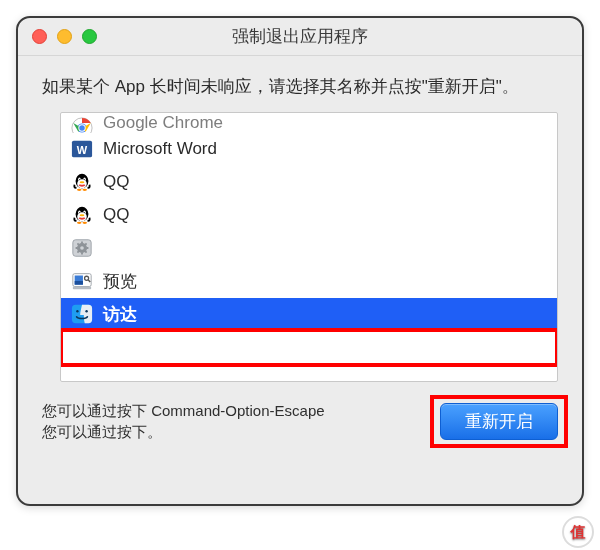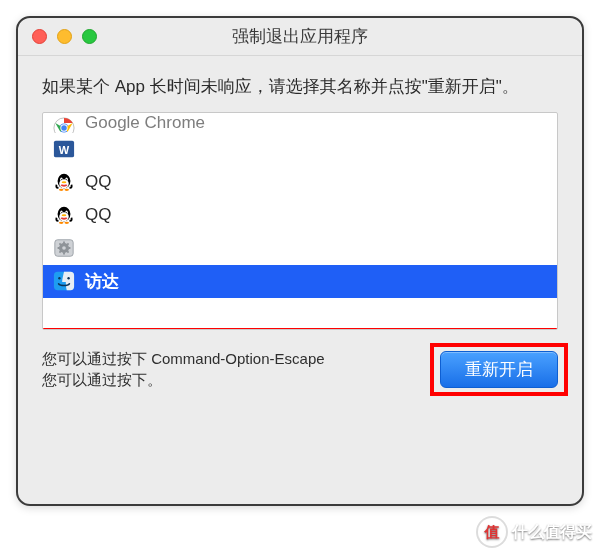--- a/index.html
+++ b/index.html
@@ -18,21 +18,21 @@
   .traffic { position: absolute; left: 14px; top: 11px; display: flex; gap: 10px; }
   .dot { width: 15px; height: 15px; border-radius: 50%; }
   .dot.red { background: #ff5f57; border: 1px solid #e24238; }
   .dot.yellow { background: #febc2e; border: 1px solid #e1a116; }
   .dot.green { background: #28c840; border: 1px solid #1fa62f; }
   .title { width: 100%; text-align: center; font-size: 17px; color: #3a3a3a; font-weight: 500; }
   .body { flex: 1; padding: 18px 24px 14px 24px; display: flex; flex-direction: column; }
   .instruct { font-size: 17px; color: #2b2b2b; line-height: 1.5; margin-bottom: 12px; }
   .listwrap {
     background: #fff; border: 1px solid #c8c8c8; border-radius: 2px;
-    height: 218px; overflow: hidden; position: relative;
+    height: 270px; overflow: hidden; position: relative; margin-left: 18px;
   }
   .listinner { position: relative; }
   .row { display: flex; align-items: center; height: 33px; padding: 0 10px; gap: 10px; }
   .row.cut { height: 20px; align-items: flex-end; overflow: hidden; color: #a9a9a9; }
   .row.cut .appname { color: #7e7e7e; }
   .row.cut .icon { margin-bottom: -6px; }
   .row.sel { background: #1f5ff6; color: #fff; }
   .row .appname { font-size: 17px; color: #2b2b2b; }
   .row.sel .appname { color: #fff; font-weight: bold; }
   .icon { width: 22px; height: 22px; display: inline-flex; align-items: center; justify-content: center; flex-shrink: 0; }
@@ -90,20 +90,21 @@
               </span>
               <span class="appname">Google Chrome</span>
             </div>
             <div class="row">
               <span class="icon">
                 <svg viewBox="0 0 24 24">
                   <rect x="1" y="3" width="22" height="18" rx="2" fill="#2b579a"></rect>
                   <text x="12" y="17" font-size="12" font-weight="700" fill="#fff" text-anchor="middle" font-family="Arial">W</text>
                 </svg>
               </span>
+              <span class="appname">Microsoft Word</span>
             </div>
             <div class="row">
               <span class="icon">
                 <svg viewBox="0 0 24 24">
                   <ellipse cx="12" cy="11" rx="7" ry="8" fill="#000"></ellipse>
                   <ellipse cx="12" cy="14" rx="5.2" ry="5" fill="#fff"></ellipse>
                   <ellipse cx="9.2" cy="9" rx="1.4" ry="1.9" fill="#fff"></ellipse>
                   <ellipse cx="14.8" cy="9" rx="1.4" ry="1.9" fill="#fff"></ellipse>
                   <circle cx="9.6" cy="9.3" r="0.7" fill="#000"></circle>
                   <circle cx="14.4" cy="9.3" r="0.7" fill="#000"></circle>
@@ -139,20 +140,33 @@
                 <svg viewBox="0 0 24 24">
                   <rect x="2" y="3" width="20" height="18" rx="3" fill="#cfd2d6" stroke="#9aa0a6"></rect>
                   <circle cx="12" cy="12" r="5.5" fill="#8e9398"></circle>
                   <circle cx="12" cy="12" r="2" fill="#cfd2d6"></circle>
                   <g stroke="#8e9398" stroke-width="2">
                     <path d="M12 5v2M12 17v2M5 12h2M17 12h2M7 7l1.5 1.5M15.5 15.5 17 17M17 7l-1.5 1.5M8.5 15.5 7 17"></path>
                   </g>
                 </svg>
               </span>
             </div>
+            <div class="row">
+              <span class="icon">
+                <svg viewBox="0 0 24 24">
+                  <rect x="2" y="4" width="20" height="14" rx="2" fill="#fff" stroke="#9aa0a6"></rect>
+                  <rect x="4" y="6" width="9" height="10" fill="#3a7bd5"></rect>
+                  <rect x="4" y="12" width="9" height="4" fill="#1b4f9c"></rect>
+                  <circle cx="17" cy="9" r="2.2" fill="none" stroke="#555" stroke-width="1.4"></circle>
+                  <path d="M18.6 10.6 21 13" stroke="#555" stroke-width="1.6"></path>
+                  <rect x="2" y="18" width="20" height="3" rx="1" fill="#b6bcc3"></rect>
+                </svg>
+              </span>
+              <span class="appname">预览</span>
+            </div>
             <div class="row sel">
               <span class="icon">
                 <svg viewBox="0 0 24 24">
                   <rect x="1" y="2" width="22" height="20" rx="4" fill="#1e9df1"></rect>
                   <path d="M12 2c-1 5-2 8-2 11h4c0 3 0 5 1 9h4a4 4 0 0 0 4-4V6a4 4 0 0 0-4-4Z" fill="#e8eef4"></path>
                   <circle cx="7" cy="9" r="1.3" fill="#0b355a"></circle>
                   <circle cx="17" cy="9" r="1.3" fill="#0b355a"></circle>
                   <path d="M6 15c2 2.6 10 2.6 12 0" stroke="#0b355a" stroke-width="1.6" fill="none" stroke-linecap="round"></path>
                 </svg>
               </span>
@@ -170,15 +184,14 @@
         <div class="btn-wrap">
           <div class="hl-red-row" id="hl-btn" style="position:absolute; left:-10px; top:-8px; right:-10px; bottom:-8px;"></div>
           <button class="btn">重新开启</button>
         </div>
       </div>
     </div>
   </div>
 
   <div class="watermark">
     <span class="wm-badge">值</span>
-    <span>什么值得买</span>
   </div>
 </div>
 
 </body></html>

